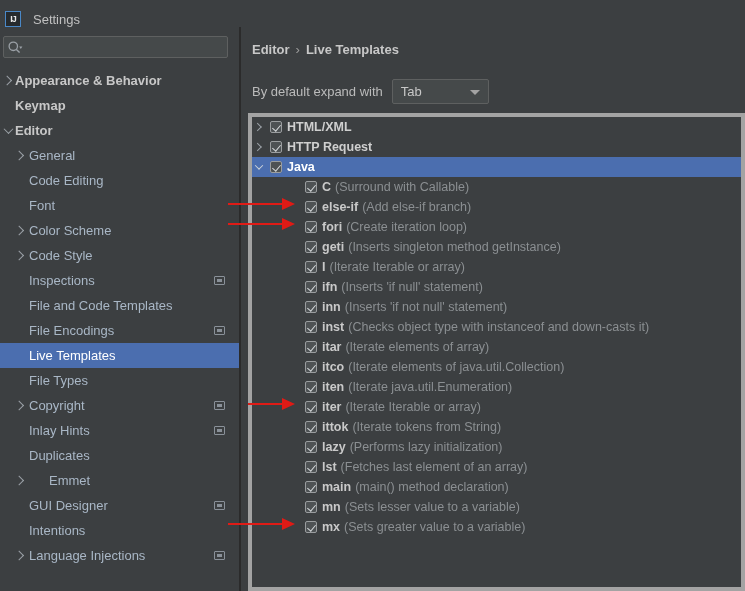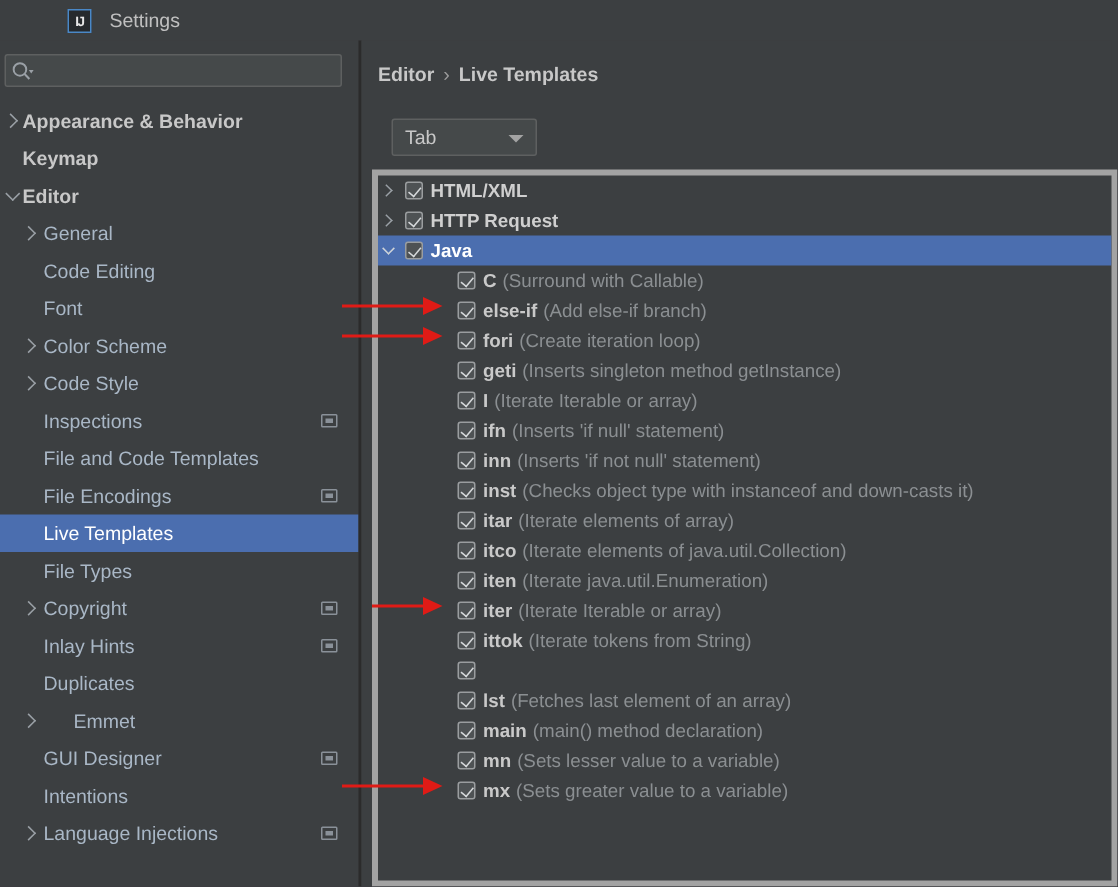--- a/index.html
+++ b/index.html
@@ -14,21 +14,21 @@
     position: relative;
     width: 745px; height: 591px;
     background: #3c3f41;
     color: #bbbbbb;
   }
 
   
   #titlebar {
     position: absolute; left: 0; top: 0; width: 636px; height: 27px;
     background: #3c3f41;
-    display: flex; align-items: center; padding-left: 40px;
+    display: flex; align-items: flex-end;
   }
   #ij-icon {
     width: 16px; height: 16px; margin-left: 5px;
     border: 1px solid #4a88c7;
     background: #262a2d;
     position: relative;
     flex: none;
   }
   #ij-icon .ij-glyph {
     position: absolute; left: 0; top: 0; width: 100%; height: 100%;
@@ -313,20 +313,21 @@
   </div>
 
   <div id="splitter"></div>
 
   <div id="rightpane">
     <div id="breadcrumb">
       <span>Editor</span><span class="sep">›</span><span>Live Templates</span>
     </div>
 
     <div id="expand-row">
+      <span id="expand-label">By default expand with</span>
       <div id="expand-select">
         <span class="sel-text">Tab</span>
         <span class="sel-arrow"></span>
       </div>
     </div>
 
     <div id="tmpl-list">
         <div class="trow grp">
           <span class="rtw" style="left: 0px;">
             <span class="chev right" style="width: 6px; height: 6px;"></span>
@@ -395,20 +396,21 @@
         <div class="trow">
           <span class="cb" style="left: 53px;"></span>
           <span class="rtext" style="left: 70px;"><span class="abbr">iter</span><span class="desc">(Iterate Iterable or array)</span></span>
         </div>
         <div class="trow">
           <span class="cb" style="left: 53px;"></span>
           <span class="rtext" style="left: 70px;"><span class="abbr">ittok</span><span class="desc">(Iterate tokens from String)</span></span>
         </div>
         <div class="trow">
           <span class="cb" style="left: 53px;"></span>
+          <span class="rtext" style="left: 70px;"><span class="abbr">lazy</span><span class="desc">(Performs lazy initialization)</span></span>
         </div>
         <div class="trow">
           <span class="cb" style="left: 53px;"></span>
           <span class="rtext" style="left: 70px;"><span class="abbr">lst</span><span class="desc">(Fetches last element of an array)</span></span>
         </div>
         <div class="trow">
           <span class="cb" style="left: 53px;"></span>
           <span class="rtext" style="left: 70px;"><span class="abbr">main</span><span class="desc">(main() method declaration)</span></span>
         </div>
         <div class="trow">

